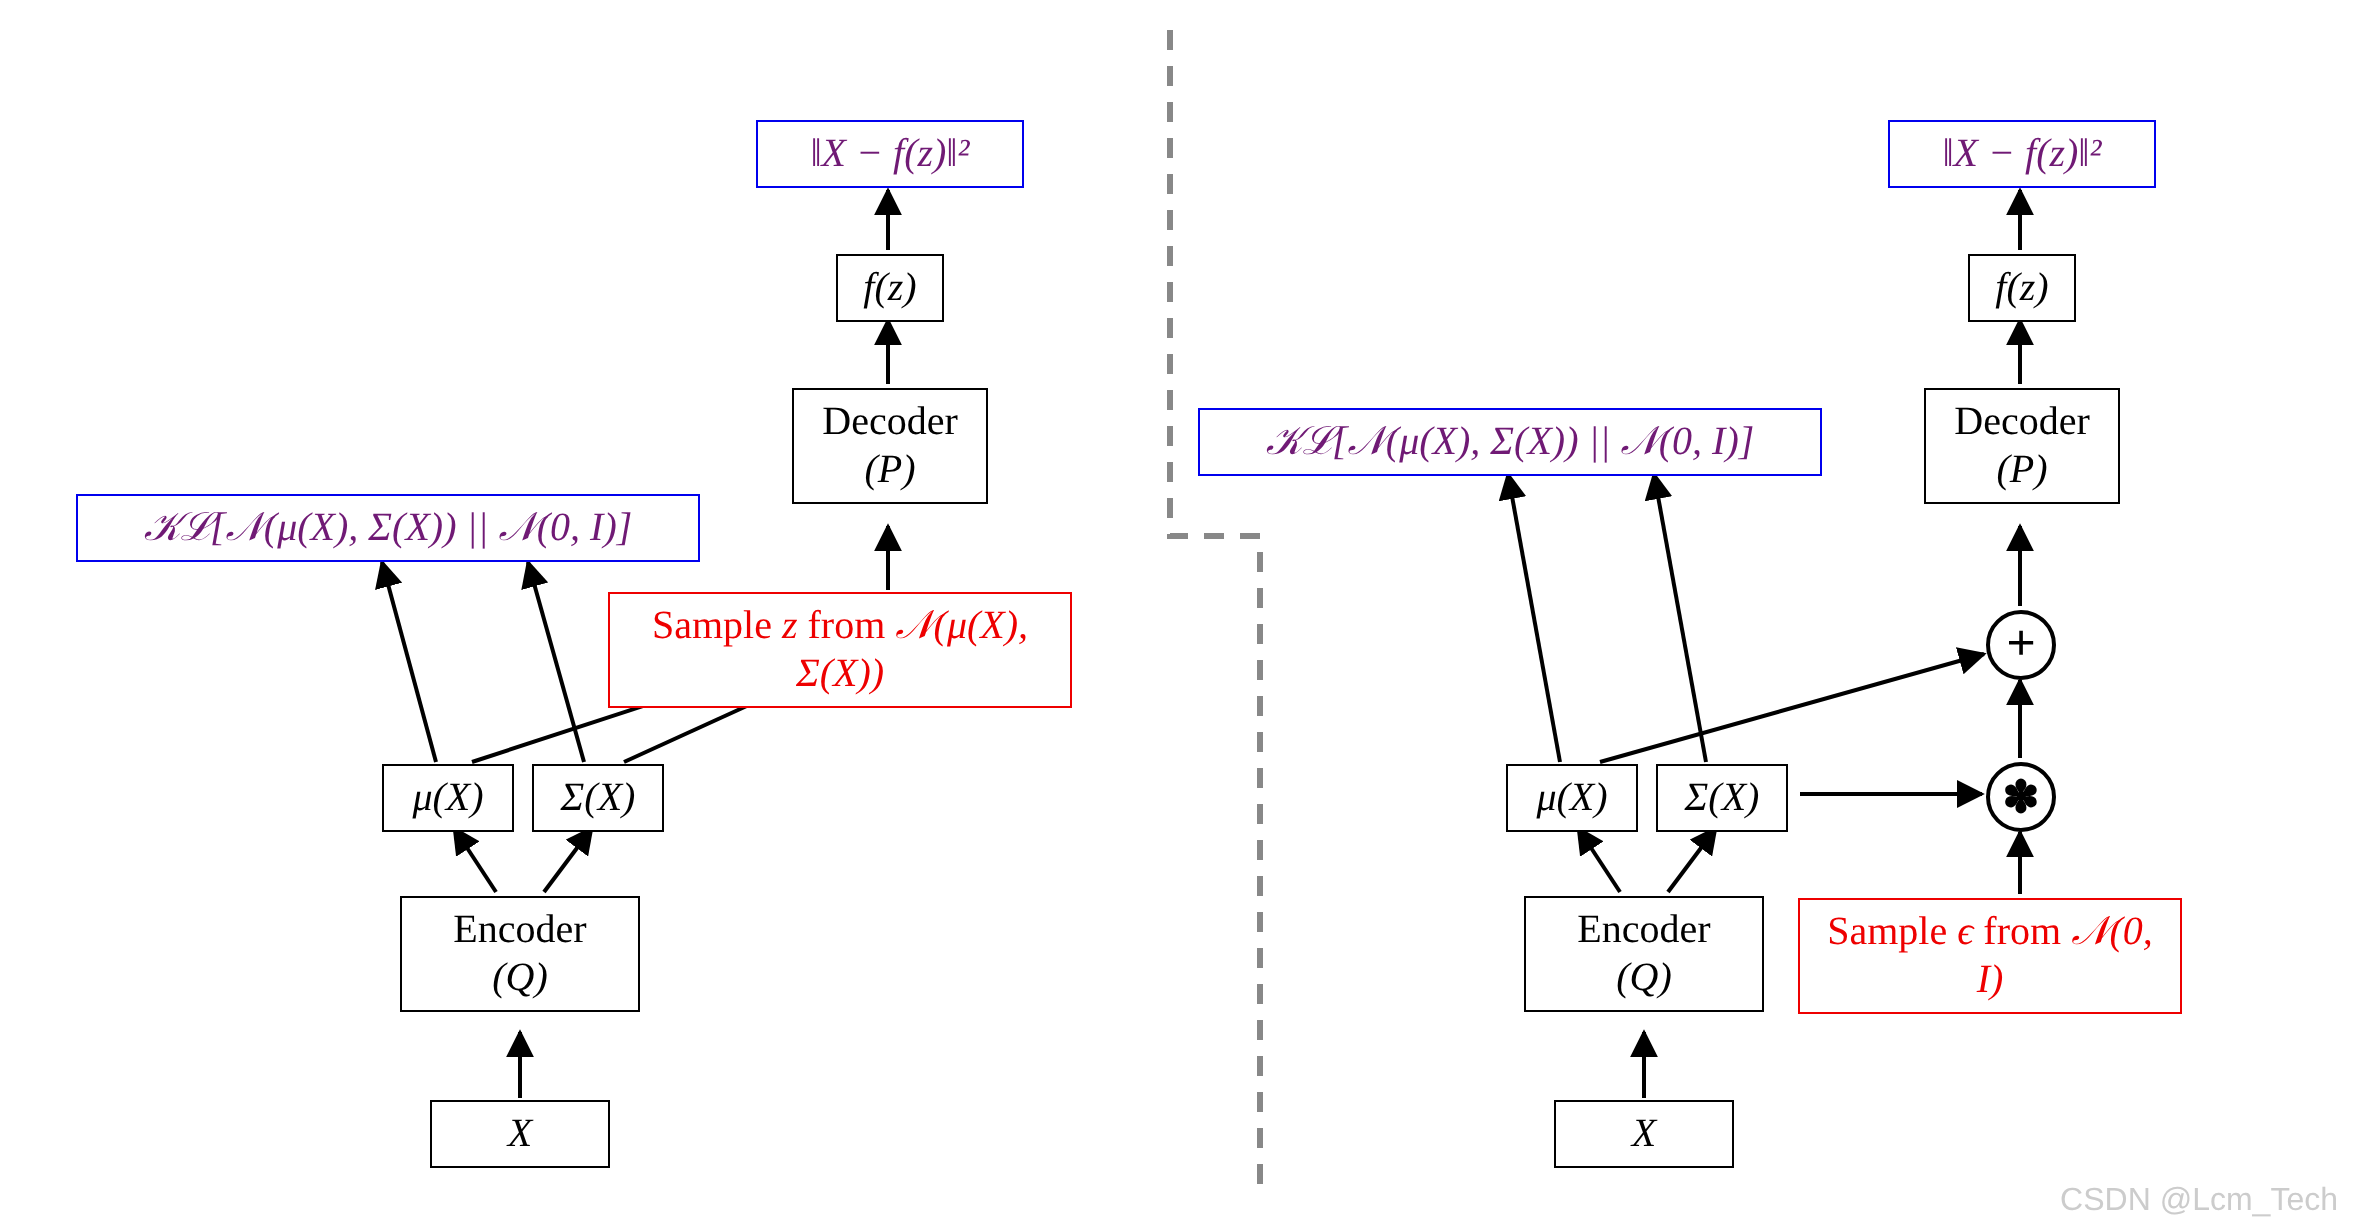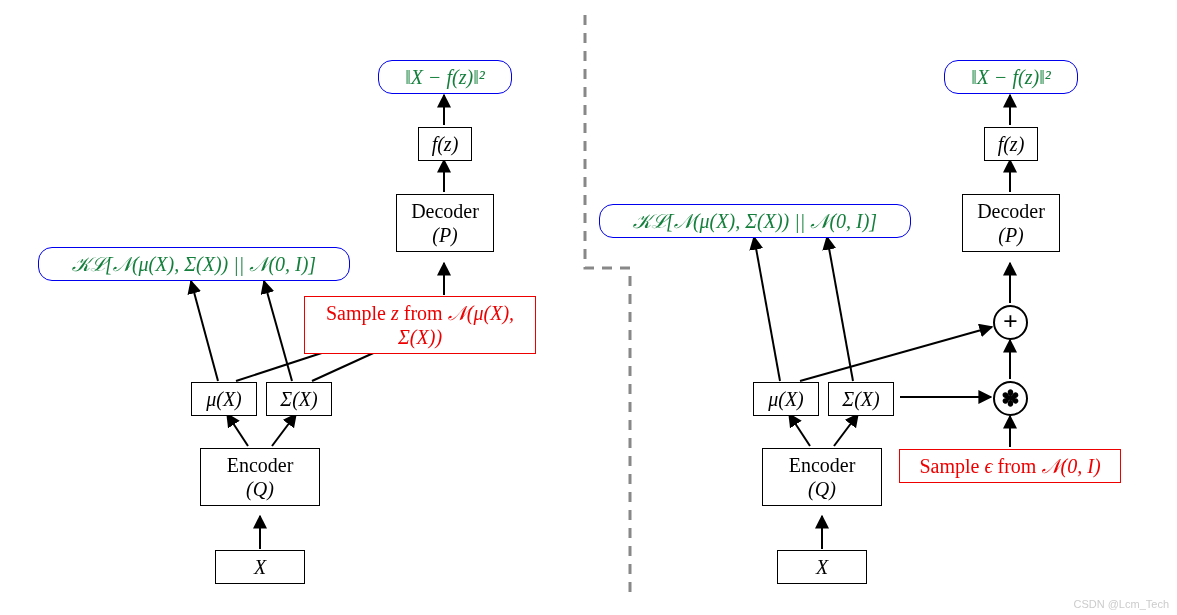--- a/index.html
+++ b/index.html
@@ -17,43 +17,42 @@
     position: absolute;
     border: 1.5px solid #000;
     background: #fff;
     text-align: center;
     line-height: 1.2;
     padding: 4px 10px;
     box-sizing: border-box;
   }
   .blue {
     border-color: #0000ee;
-    color: #15803d;
-    border-radius: 14px;
+    color: #701a75;
   }
   .red {
     border-color: #ee0000;
     color: #ee0000;
   }
   .circle {
     position: absolute;
     border: 2px solid #000;
     border-radius: 50%;
     background: #fff;
     text-align: center;
     font-weight: bold;
     box-sizing: border-box;
   }
   .it { font-style: italic; }
   .watermark {
     position: absolute;
     right: 8px;
     bottom: 5px;
     font-family: Arial, sans-serif;
-    font-size: 11px;
+    font-size: 16px;
     color: #cccccc;
   }
   svg.arrows {
     position: absolute;
     left: 0;
     top: 0;
     width: 1177px;
     height: 615px;
     pointer-events: none;
   }
@@ -147,21 +146,21 @@
   <span>Encoder</span><br>
   <span class="it">(Q)</span>
 </div>
 
 <div class="box it" style="left:753px; top:382px; width:66px;">μ(X)</div>
 
 <div class="box it" style="left:828px; top:382px; width:66px;">Σ(X)</div>
 
 <div class="box blue it" style="left:599px; top:204px; width:312px;">𝒦ℒ[𝒩(μ(X), Σ(X)) || 𝒩(0, I)]</div>
 
-<div class="box red" style="left:899px; top:449px; width:222px;">
+<div class="box red" style="left:899px; top:449px; width:192px;">
   <span>Sample </span><span class="it">ϵ</span><span> from </span><span class="it">𝒩(0, I)</span>
 </div>
 
 <div class="circle" style="left:993px; top:381px; width:35px; height:35px; line-height:31px; font-size:22px;">✽</div>
 
 <div class="circle" style="left:993px; top:305px; width:35px; height:35px; line-height:29px; font-size:26px;">+</div>
 
 <div class="box" style="left:962px; top:194px; width:98px;">
   <span>Decoder</span><br>
   <span class="it">(P)</span>

